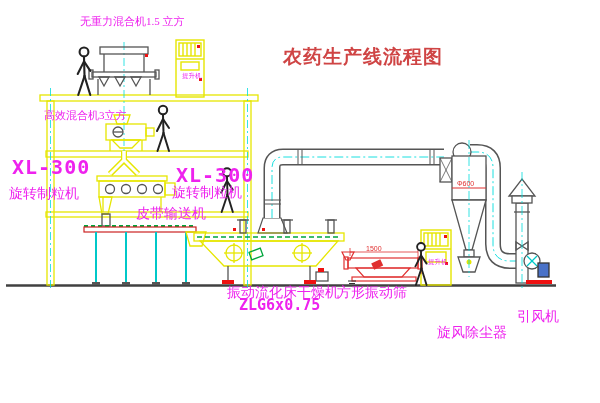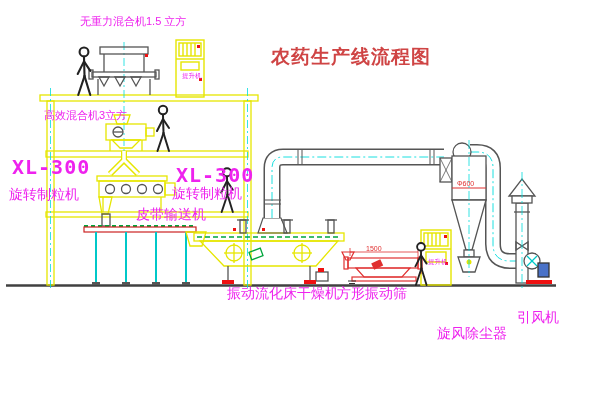--- a/index.html
+++ b/index.html
@@ -1,23 +1,23 @@
 <!DOCTYPE html>
 <html><head>
 <meta charset="utf-8">
 <style>
   html,body{margin:0;padding:0;background:#fff;}
   .canvas{position:relative;width:600px;height:403px;background:#ffffff;overflow:hidden;
           font-family:"Liberation Sans",sans-serif;}
   svg{position:absolute;left:0;top:0;}
   .lbl{position:absolute;white-space:nowrap;line-height:1;}
-  .mag{color:#ee22ee;}
+  .mag{color:#ee22ee;font-family:Liberation Serif, serif;}
   .red{color:#e03030;}
   .cad{font-family:"DejaVu Sans Mono",monospace;}
-  .title-row{position:absolute;left:271px;top:44px;display:flex;align-items:flex-end;gap:12px;color:#cf4444;}
+  .title-row{position:absolute;left:283px;top:44px;display:flex;align-items:flex-end;gap:12px;color:#cf4444;}
   .title-cn{font-size:19px;font-weight:bold;letter-spacing:1px;}
   .title-cap{font-size:26px;font-weight:normal;font-family:"DejaVu Sans",sans-serif;letter-spacing:1px;transform:translateY(3px);}
   .s11{font-size:11px;} .s10{font-size:14px;} .s15{font-size:15px;font-weight:bold;}
   .s17{font-size:20px;font-weight:bold;letter-spacing:1px;}
   .s7{font-size:7px;} .s6{font-size:6.5px;}
 </style>
 </head>
 <body>
 
 <div class="canvas">
@@ -257,20 +257,21 @@
 
 <div class="lbl mag s17 cad" style="left:12px;top:157px;">XL-300</div>
 <div class="lbl mag s10" style="left:9px;top:187px;">旋转制粒机</div>
 
 <div class="lbl mag s17 cad" style="left:176px;top:165px;">XL-300</div>
 <div class="lbl mag s10" style="left:172px;top:186px;">旋转制粒机</div>
 
 <div class="lbl mag s10" style="left:136px;top:207px;">皮带输送机</div>
 
 <div class="lbl mag s10" style="left:227px;top:286px;">振动流化床干燥机</div>
+<div class="lbl mag s15 cad" style="left:239px;top:298px;">ZLG6x0.75</div>
 
 <div class="lbl mag s10" style="left:337px;top:286px;">方形振动筛</div>
 
 <div class="lbl mag s10" style="left:437px;top:294px;margin-top:32px;">旋风除尘器</div>
 <div class="lbl mag s10" style="left:517px;top:310px;">引风机</div>
 
 <div class="lbl mag s6" style="left:182px;top:73px;">提升机</div>
 <div class="lbl mag s6" style="left:428px;top:259px;">提升机</div>
 
 <div class="lbl red s7" style="left:366px;top:245px;">1500</div>

